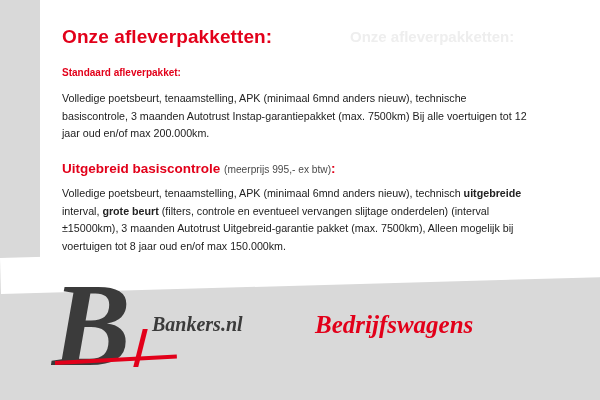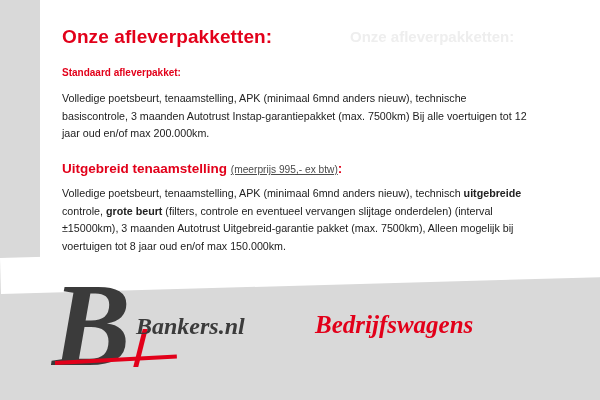--- a/index.html
+++ b/index.html
@@ -99,21 +99,20 @@
     top: 161px;
     font-size: 13.5px;
     font-weight: bold;
     color: #e2001a;
     white-space: nowrap;
   }
   .sec2-head .sub {
     font-size: 10.2px;
     font-weight: normal;
     color: #4a4a4a;
-    text-decoration: underline;
   }
   .sec2-body {
     position: absolute;
     left: 62px;
     top: 185px;
     width: 480px;
     font-size: 10.7px;
     color: #222222;
     line-height: 17.5px;
   }
@@ -153,24 +152,24 @@
     position: absolute;
     left: 86px;
     top: 48px;
     width: 5px;
     height: 38px;
     background: #e2001a;
     transform: skewX(-14deg);
   }
   .brand-name {
     position: absolute;
-    left: 136px;
+    left: 152px;
     top: 313px;
     font-family: "Liberation Serif", serif;
-    font-size: 24px;
+    font-size: 20px;
     font-style: italic;
     font-weight: bold;
     color: #3b3b3b;
     white-space: nowrap;
   }
   .brand-sub {
     position: absolute;
     left: 315px;
     top: 311px;
     font-family: "Liberation Serif", serif;
@@ -192,26 +191,26 @@
 
   <div class="content">
 
     <div class="ghost-title">Onze afleverpakketten:</div>
     <div class="title">Onze afleverpakketten:</div>
 
     <div class="sec1-head">Standaard afleverpakket:</div>
     <div class="sec1-body">Volledige poetsbeurt, tenaamstelling, APK (minimaal 6mnd anders nieuw), technische basiscontrole, 3 maanden Autotrust Instap-garantiepakket (max. 7500km) Bij alle voertuigen tot 12 jaar oud en/of max 200.000km.</div>
 
     <div class="sec2-head">
-      <span>Uitgebreid tenaamstelling</span>
+      <span>Uitgebreid basiscontrole</span>
       <span class="sub">(meerprijs 995,- ex btw)</span><span>:</span>
     </div>
 
     <div class="sec2-body">
-      <span>Volledige poetsbeurt, tenaamstelling, APK (minimaal 6mnd anders nieuw), technisch </span><b>uitgebreide</b><span> controle, </span><b>grote beurt</b><span> (filters, controle en eventueel vervangen slijtage onderdelen) (interval ±15000km), 3 maanden Autotrust Uitgebreid-garantie pakket (max. 7500km), Alleen mogelijk bij voertuigen tot 8 jaar oud en/of max 150.000km.</span>
+      <span>Volledige poetsbeurt, tenaamstelling, APK (minimaal 6mnd anders nieuw), technisch </span><b>uitgebreide</b><span> interval, </span><b>grote beurt</b><span> (filters, controle en eventueel vervangen slijtage onderdelen) (interval ±15000km), 3 maanden Autotrust Uitgebreid-garantie pakket (max. 7500km), Alleen mogelijk bij voertuigen tot 8 jaar oud en/of max 150.000km.</span>
     </div>
 
     <div class="logo-b">
       <div class="glyph">B</div>
       <div class="swoosh"></div>
       <div class="swoosh2"></div>
     </div>
 
     <div class="brand-name">Bankers.nl</div>
     <div class="brand-sub">Bedrijfswagens</div>

